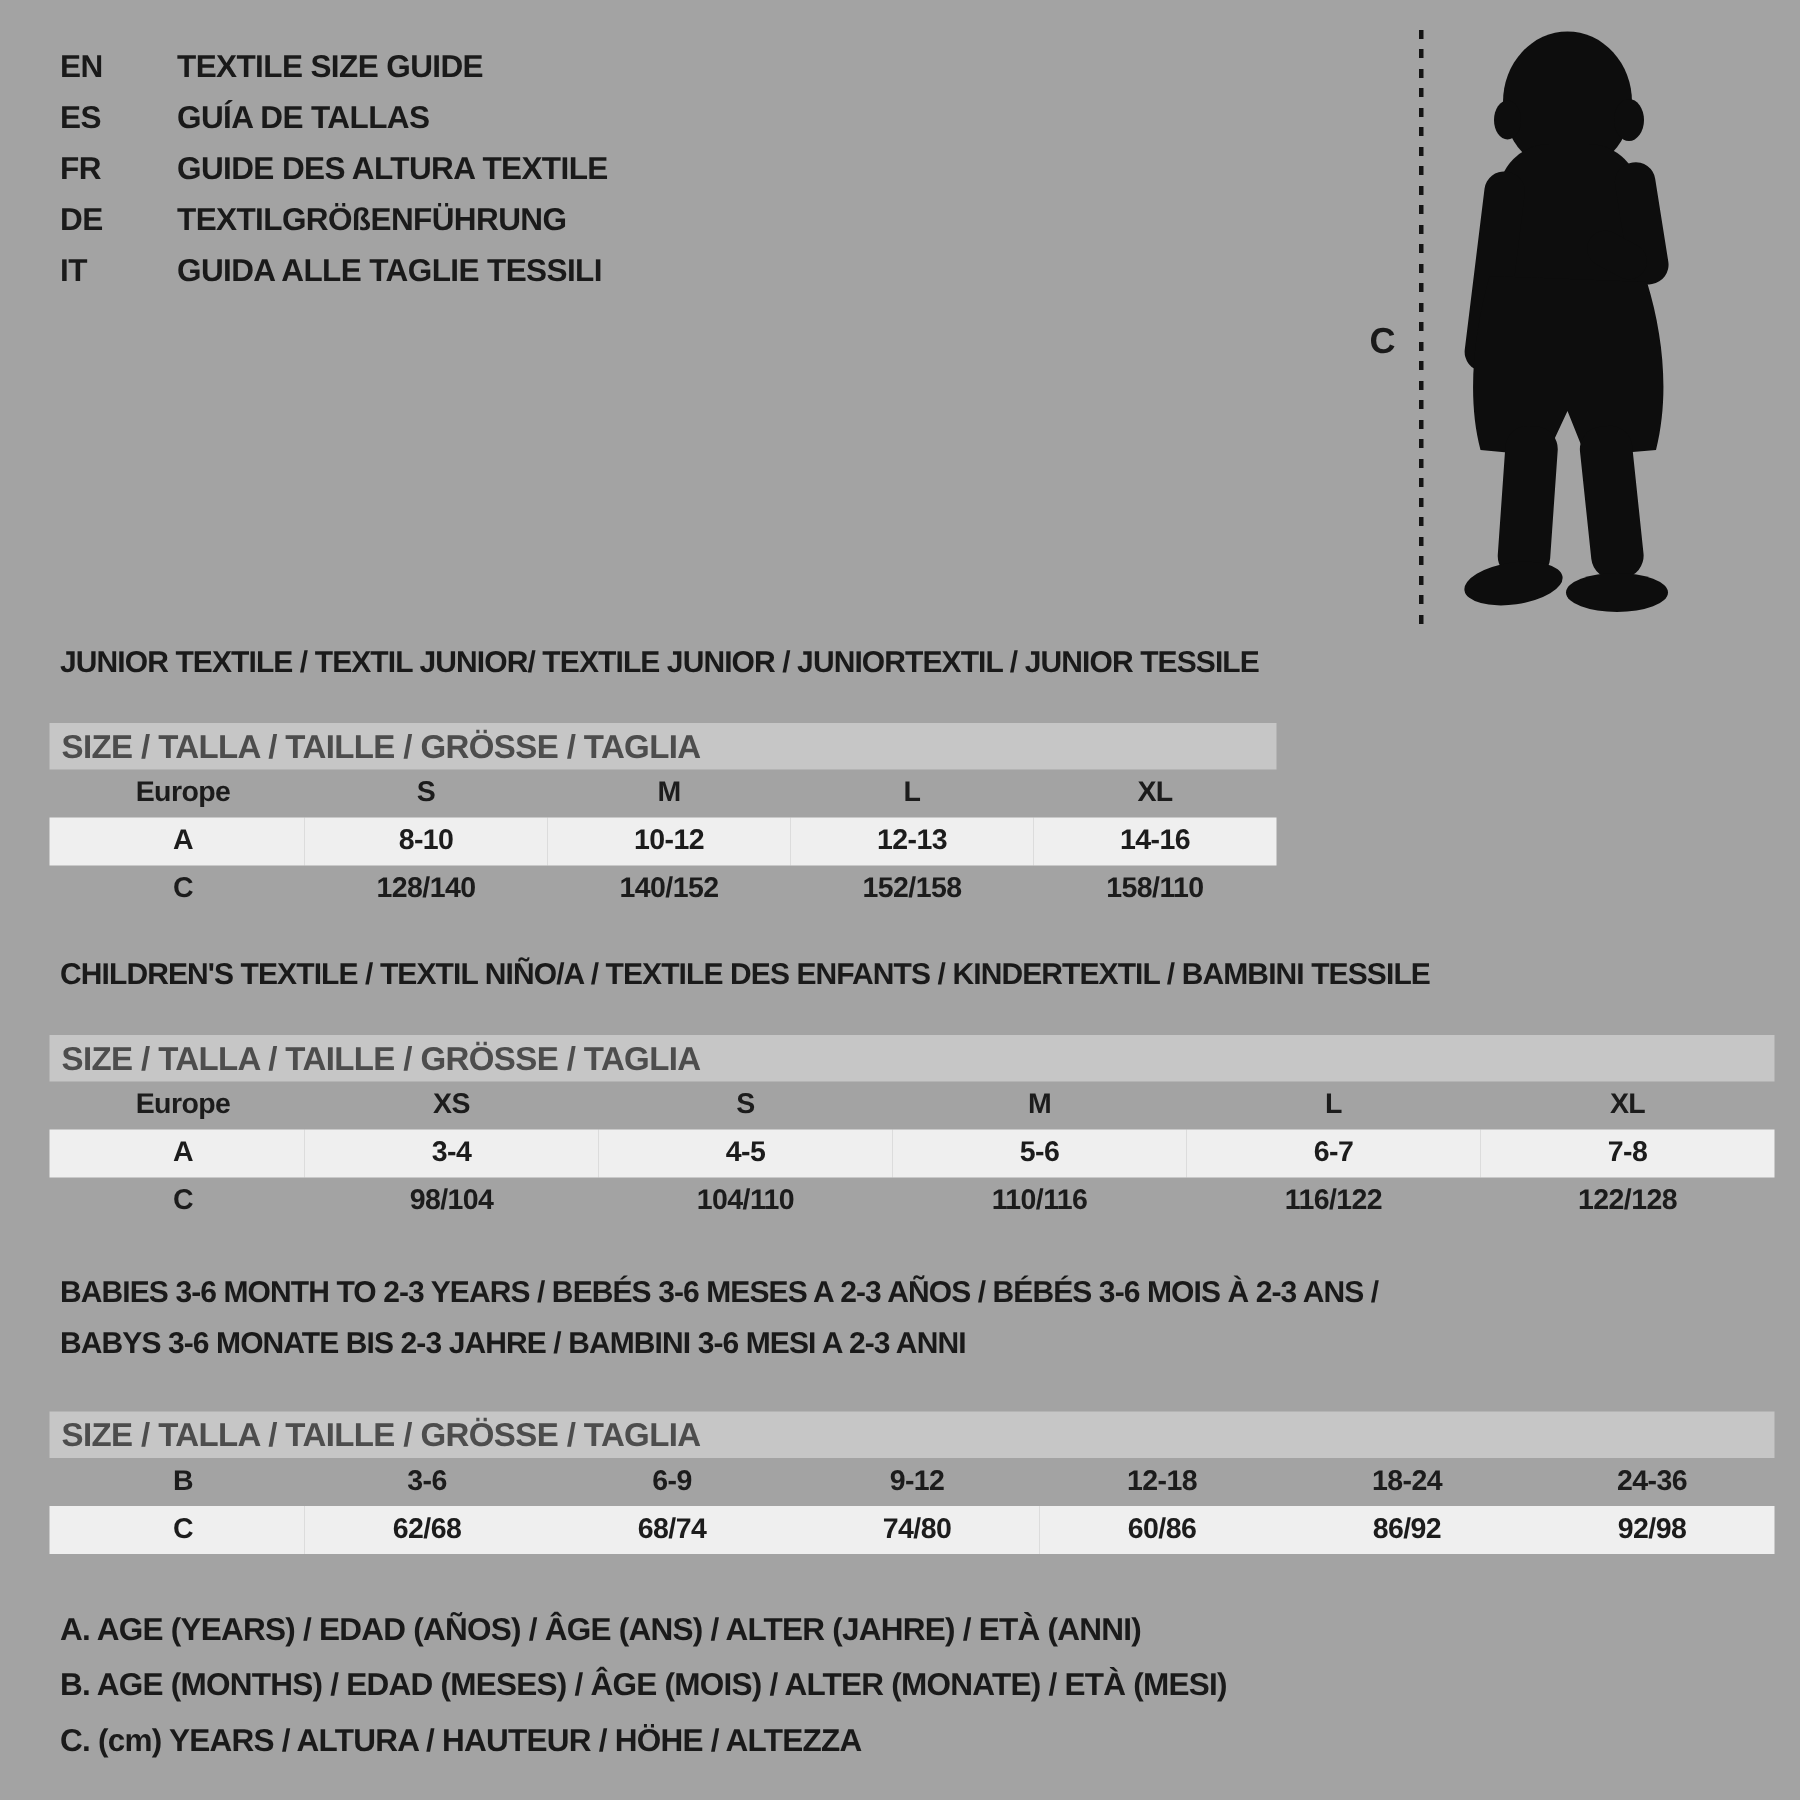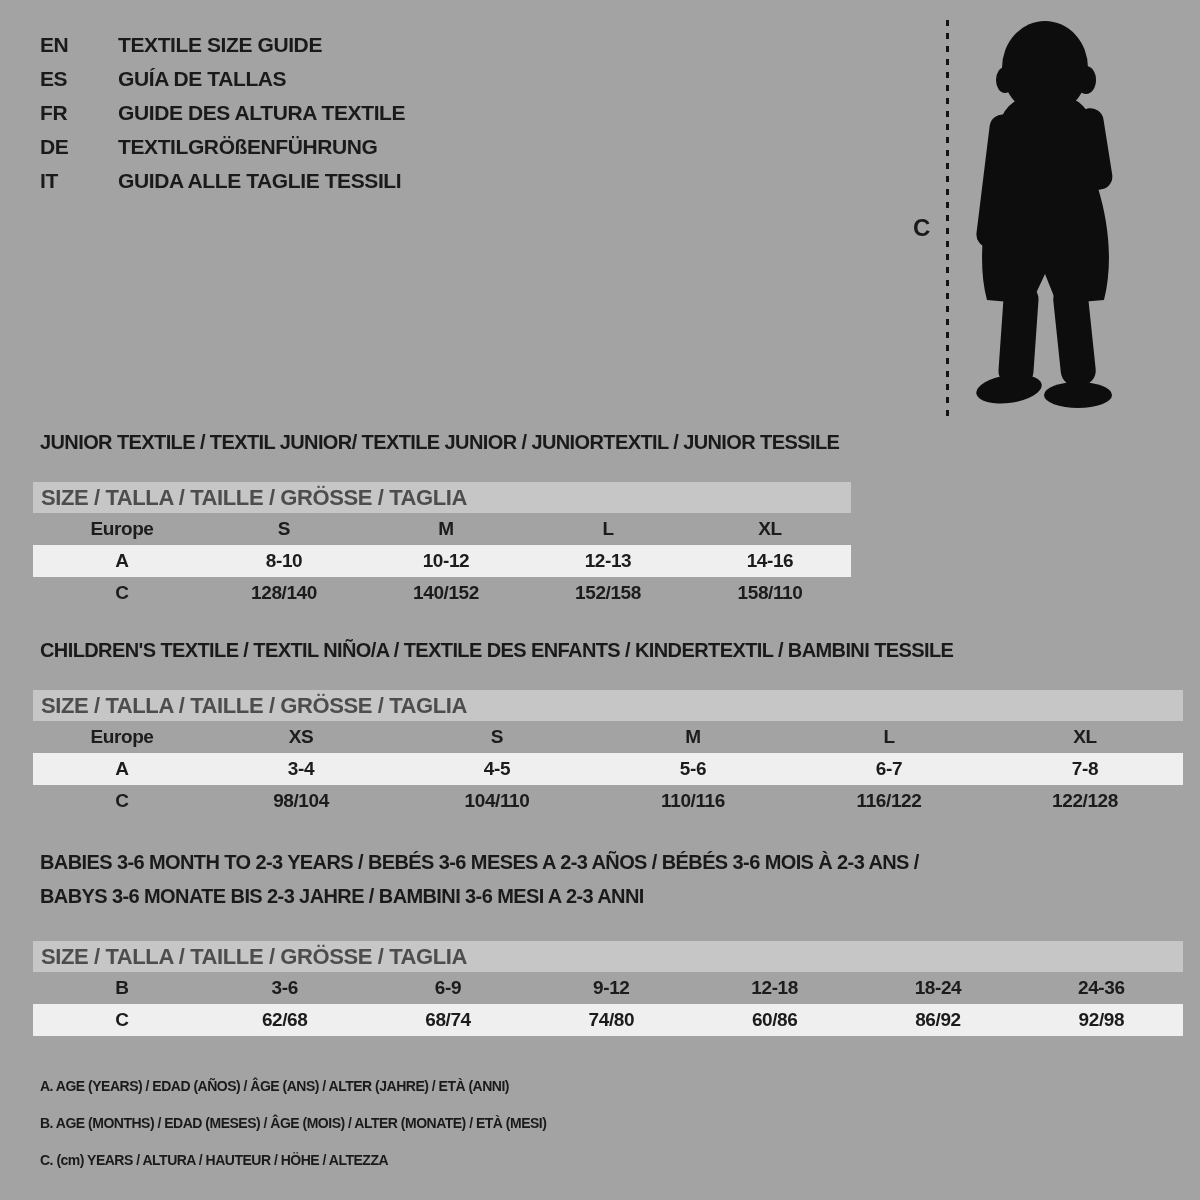--- a/index.html
+++ b/index.html
@@ -43,21 +43,21 @@
   table.size-table td {
     height:32px; font-size:19px; font-weight:700; letter-spacing:-0.4px;
     text-align:center; padding:0; color:#1c1c1c;
   }
   table.size-table td.lbl { text-align:center; padding-left:8px; }
   tr.shaded td { background:#efefef; }
   col.col-label { width:170px; }
 
   
   .legend { position:absolute; left:40px; top:1068px; }
-  .legend-line { font-size:14px; font-weight:700; letter-spacing:-0.5px; line-height:37px; white-space:nowrap; }
+  .legend-line { font-size:21px; font-weight:700; letter-spacing:-0.5px; line-height:37px; white-space:nowrap; }
 </style>
 </head>
 <body>
 
 <div class="page">
 
   <div class="lang-block">
     <div class="lang-row">
       <span class="lang-code">EN</span>
       <span class="lang-title">TEXTILE SIZE GUIDE</span>

